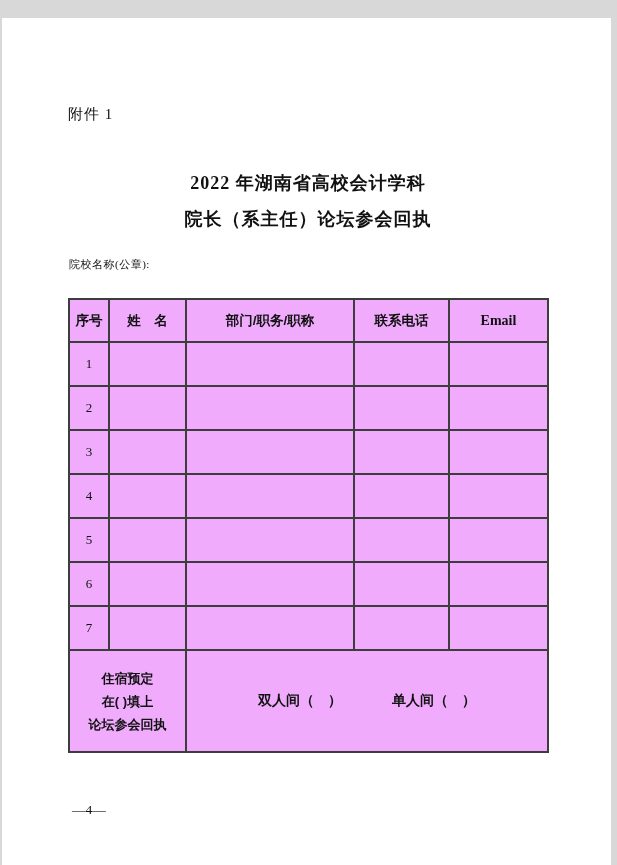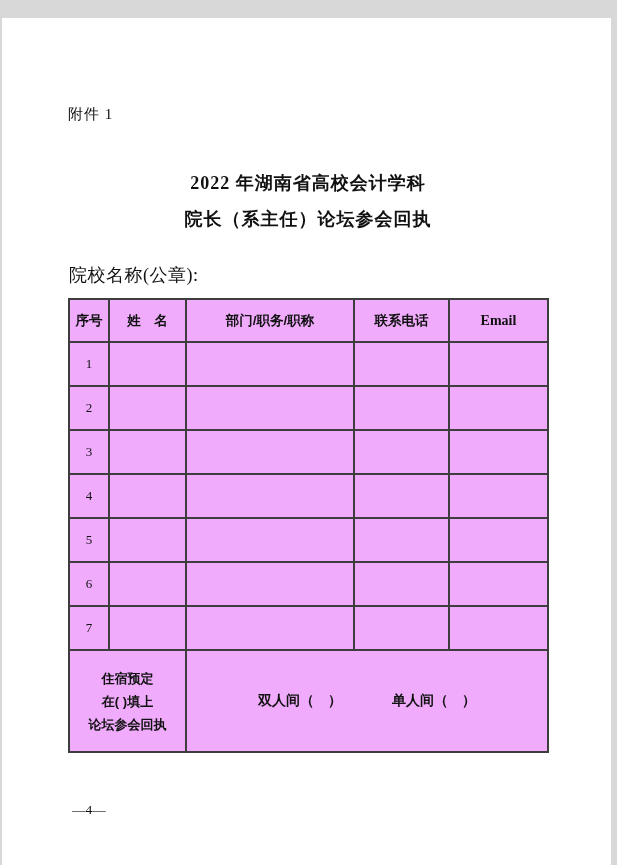--- a/index.html
+++ b/index.html
@@ -39,22 +39,22 @@
     width: 480px;
     text-align: center;
     font-weight: bold;
     font-size: 18px;
     line-height: 36px;
     letter-spacing: 1px;
   }
   .org-label {
     position: absolute;
     left: 67px;
-    top: 245px;
-    font-size: 18px;
+    top: 239px;
+    font-size: 11px;
     letter-spacing: 0.5px;
   }
   table.receipt {
     position: absolute;
     left: 66px;
     top: 280px;
     width: 479px;
     border-collapse: collapse;
     table-layout: fixed;
   }

